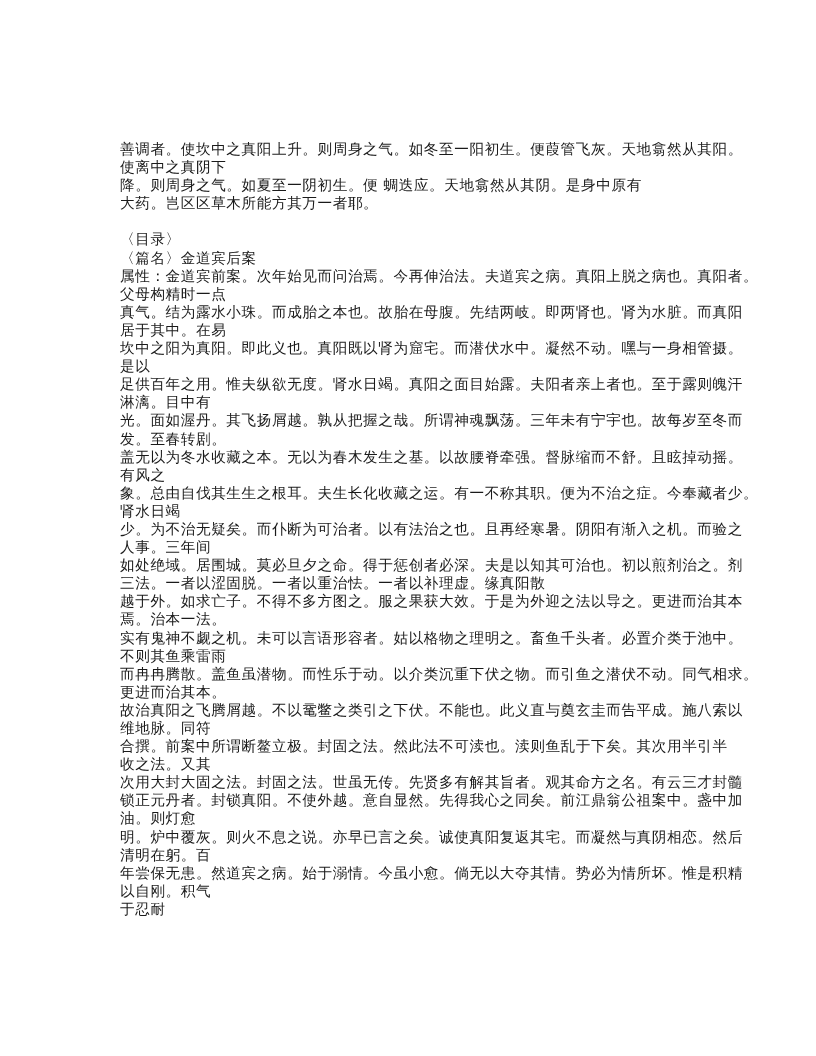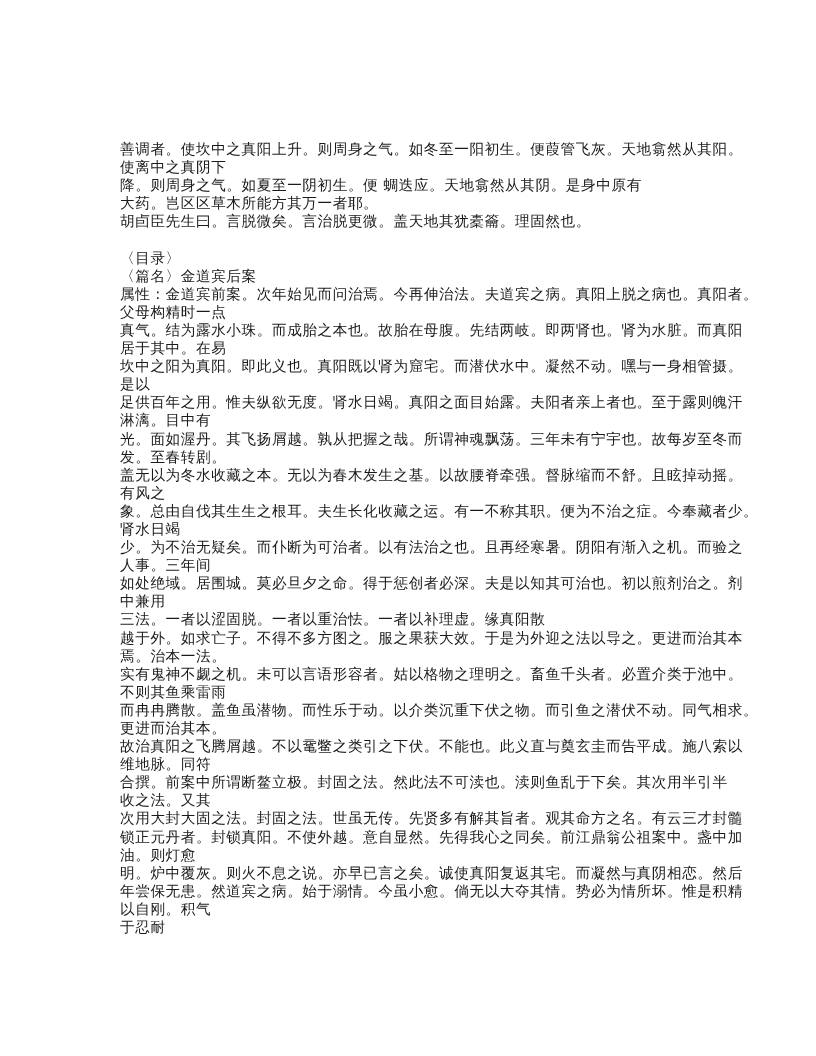--- a/index.html
+++ b/index.html
@@ -34,53 +34,52 @@
     }
   </style>
 </head>
 <body>
 
 <div class="page">
   <div class="line">善调者。使坎中之真阳上升。则周身之气。如冬至一阳初生。便葭管飞灰。天地翕然从其阳。</div>
   <div class="line">使离中之真阴下</div>
   <div class="line">降。则周身之气。如夏至一阴初生。便 蜩迭应。天地翕然从其阴。是身中原有</div>
   <div class="line">大药。岂区区草木所能方其万一者耶。</div>
-  <div class="line">胡卣臣先生曰。言脱微矣。言治脱更微。盖天地其犹橐籥。理固然也。</div>
   <div class="blank"></div>
   <div class="line">〈目录〉</div>
   <div class="line">〈篇名〉金道宾后案</div>
   <div class="line">属性：金道宾前案。次年始见而问治焉。今再伸治法。夫道宾之病。真阳上脱之病也。真阳者。</div>
   <div class="line">父母构精时一点</div>
   <div class="line">真气。结为露水小珠。而成胎之本也。故胎在母腹。先结两岐。即两肾也。肾为水脏。而真阳</div>
   <div class="line">居于其中。在易</div>
   <div class="line">坎中之阳为真阳。即此义也。真阳既以肾为窟宅。而潜伏水中。凝然不动。嘿与一身相管摄。</div>
   <div class="line">是以</div>
   <div class="line">足供百年之用。惟夫纵欲无度。肾水日竭。真阳之面目始露。夫阳者亲上者也。至于露则魄汗</div>
   <div class="line">淋漓。目中有</div>
   <div class="line">光。面如渥丹。其飞扬屑越。孰从把握之哉。所谓神魂飘荡。三年未有宁宇也。故每岁至冬而</div>
   <div class="line">发。至春转剧。</div>
   <div class="line">盖无以为冬水收藏之本。无以为春木发生之基。以故腰脊牵强。督脉缩而不舒。且眩掉动摇。</div>
   <div class="line">有风之</div>
   <div class="line">象。总由自伐其生生之根耳。夫生长化收藏之运。有一不称其职。便为不治之症。今奉藏者少。</div>
   <div class="line">肾水日竭</div>
   <div class="line">少。为不治无疑矣。而仆断为可治者。以有法治之也。且再经寒暑。阴阳有渐入之机。而验之</div>
   <div class="line">人事。三年间</div>
   <div class="line">如处绝域。居围城。莫必旦夕之命。得于惩创者必深。夫是以知其可治也。初以煎剂治之。剂</div>
-  <div class="line">中兼用</div>
   <div class="line">三法。一者以涩固脱。一者以重治怯。一者以补理虚。缘真阳散</div>
   <div class="line">越于外。如求亡子。不得不多方图之。服之果获大效。于是为外迎之法以导之。更进而治其本</div>
   <div class="line">焉。治本一法。</div>
   <div class="line">实有鬼神不觑之机。未可以言语形容者。姑以格物之理明之。畜鱼千头者。必置介类于池中。</div>
   <div class="line">不则其鱼乘雷雨</div>
   <div class="line">而冉冉腾散。盖鱼虽潜物。而性乐于动。以介类沉重下伏之物。而引鱼之潜伏不动。同气相求。</div>
   <div class="line">更进而治其本。</div>
   <div class="line">故治真阳之飞腾屑越。不以鼋鳖之类引之下伏。不能也。此义直与奠玄圭而告平成。施八索以</div>
   <div class="line">维地脉。同符</div>
   <div class="line">合撰。前案中所谓断鳌立极。封固之法。然此法不可渎也。渎则鱼乱于下矣。其次用半引半</div>
   <div class="line">收之法。又其</div>
   <div class="line">次用大封大固之法。封固之法。世虽无传。先贤多有解其旨者。观其命方之名。有云三才封髓</div>
   <div class="line">锁正元丹者。封锁真阳。不使外越。意自显然。先得我心之同矣。前江鼎翁公祖案中。盏中加</div>
   <div class="line">油。则灯愈</div>
   <div class="line">明。炉中覆灰。则火不息之说。亦早已言之矣。诚使真阳复返其宅。而凝然与真阴相恋。然后</div>
+  <div class="line">清明在躬。百</div>
   <div class="line">年尝保无患。然道宾之病。始于溺情。今虽小愈。倘无以大夺其情。势必为情所坏。惟是积精</div>
   <div class="line">以自刚。积气</div>
   <div class="line">于忍耐</div>
 </div>
 
 </body></html>

